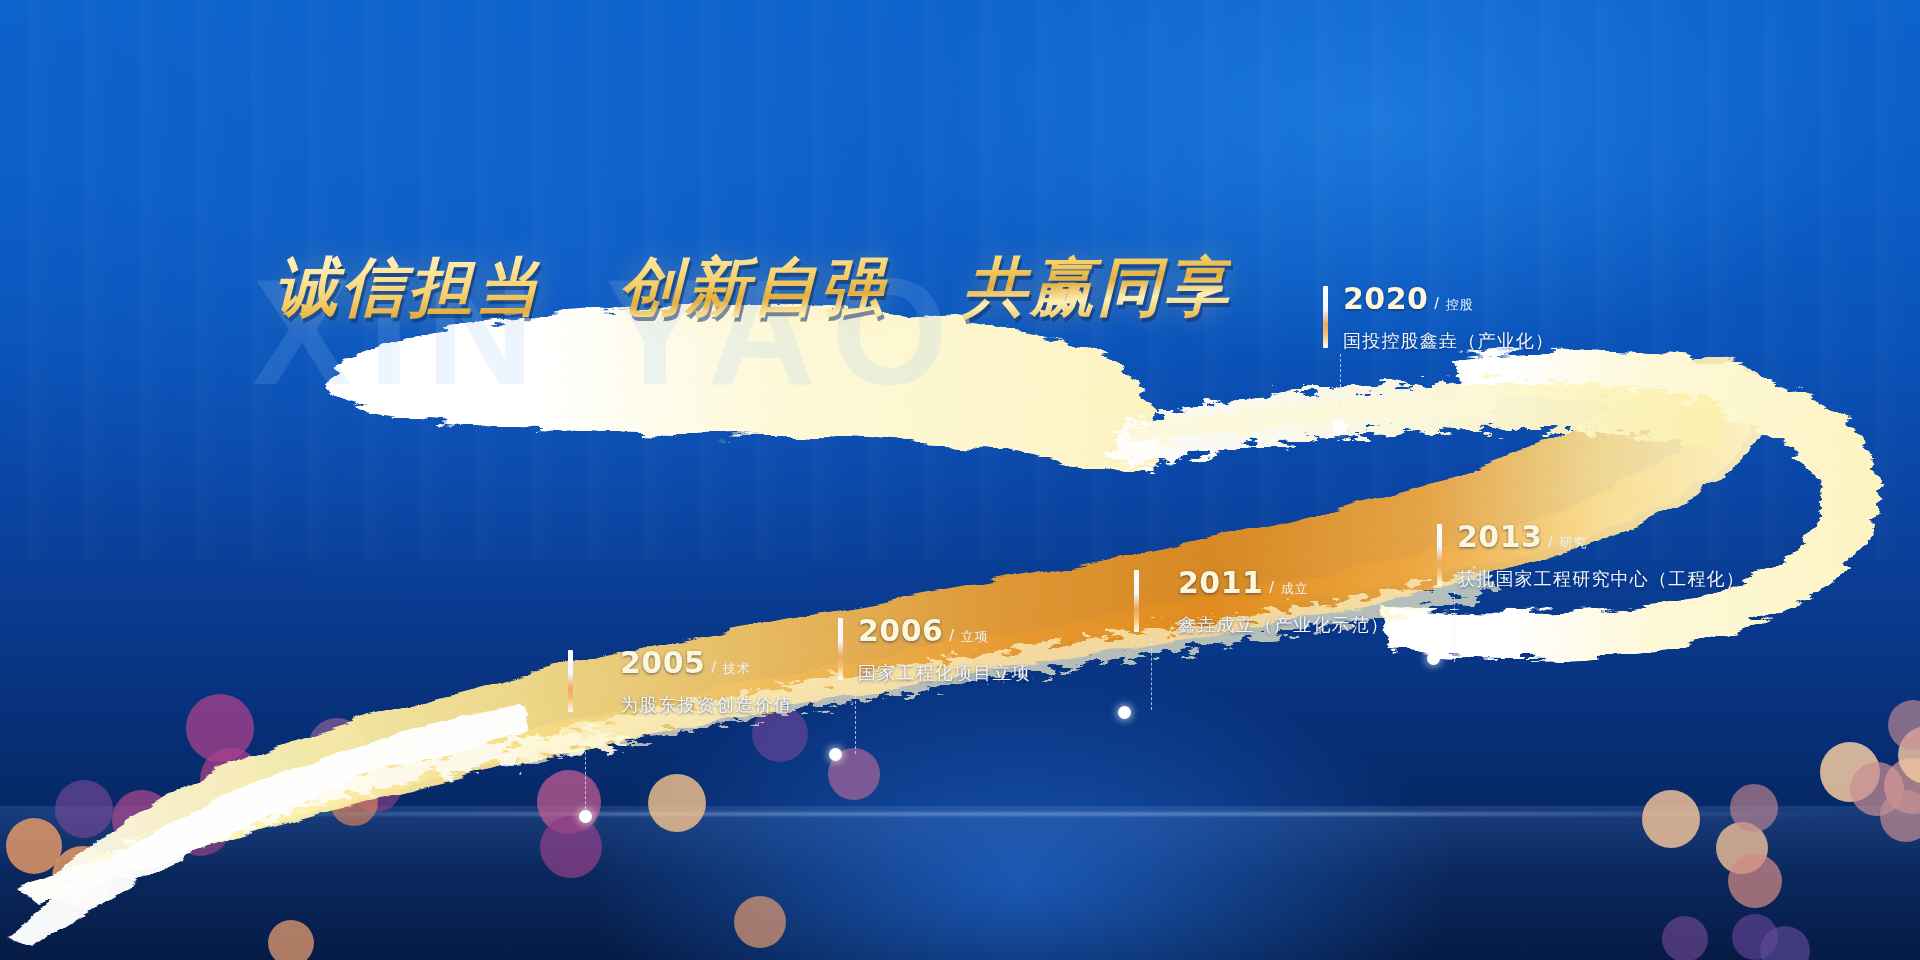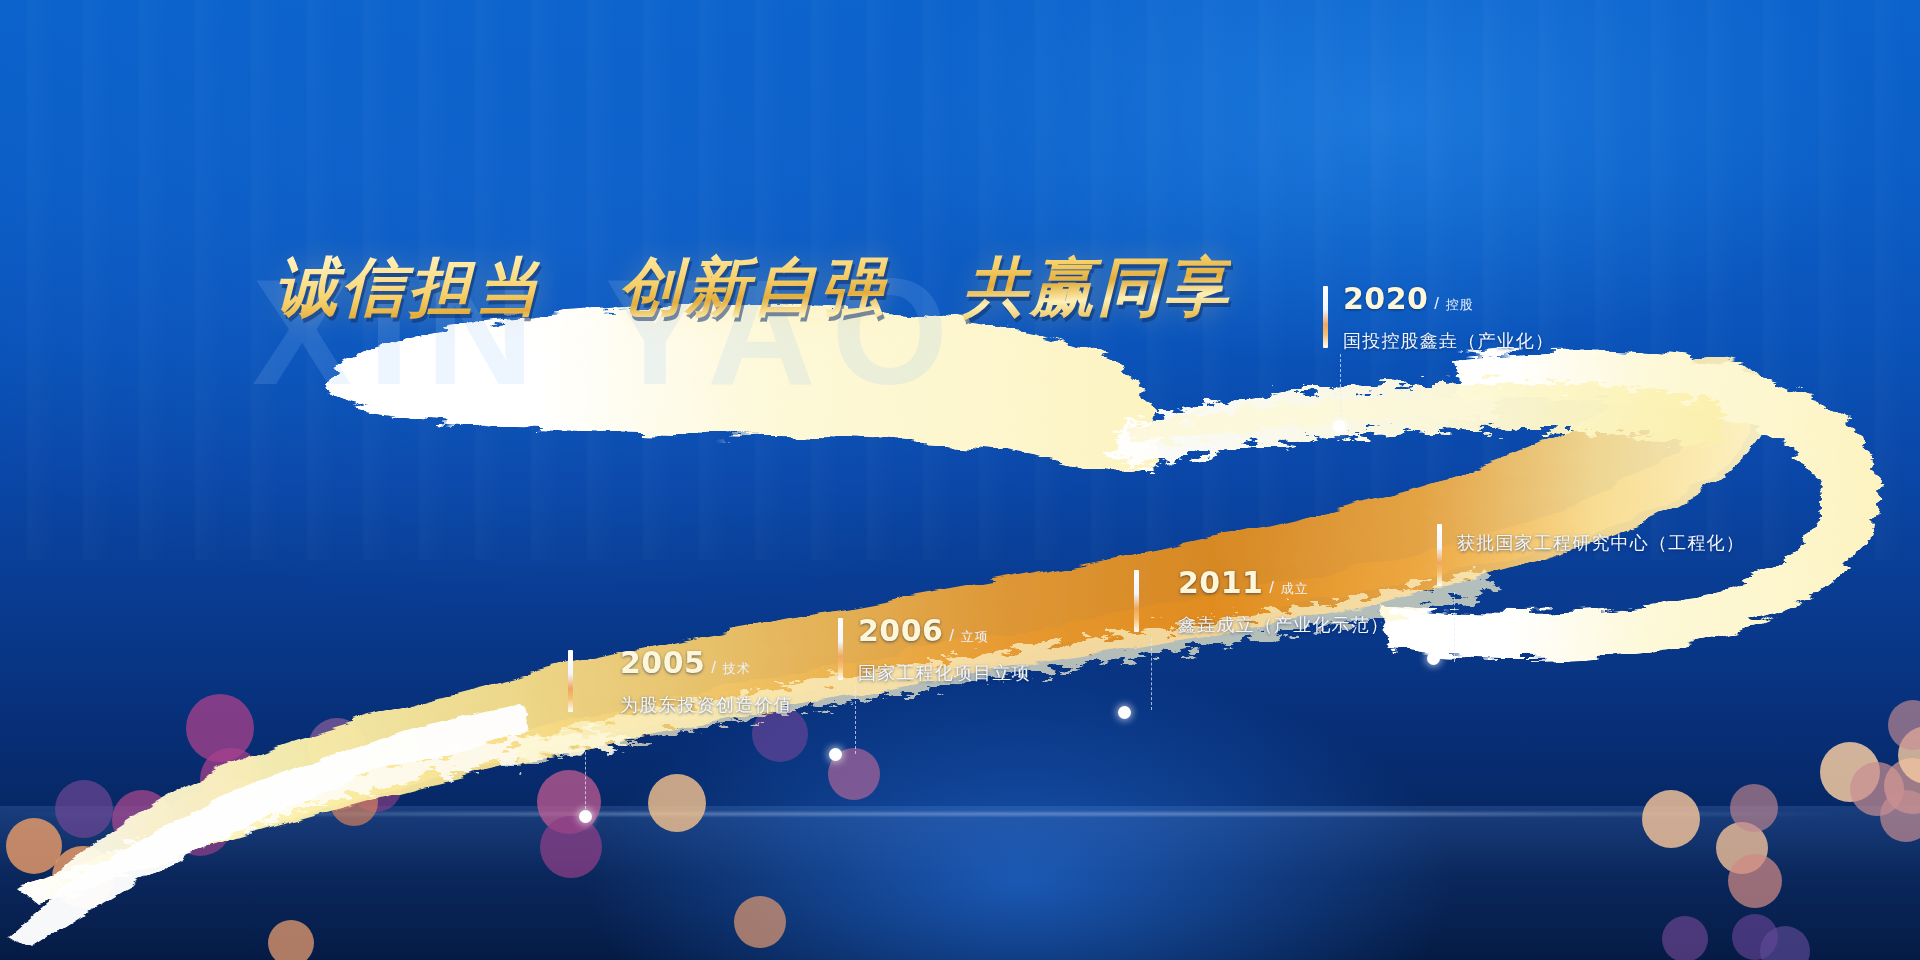--- a/index.html
+++ b/index.html
@@ -302,20 +302,21 @@
       <div class="ms-dot" style="left: 829px; top: 748px;"></div>
       <div class="milestone" style="left: 1134px; top: 568px; padding-left: 24px;">
         <div class="ms-bar"></div>
         <div class="ms-head"><span class="ms-year">2011</span><span class="ms-slash"> / </span><span class="ms-tag">成立</span></div>
         <div class="ms-desc">鑫垚成立（产业化示范）</div>
       </div>
       <div class="ms-lead" style="left: 1151px; top: 638px; height: 72px;"></div>
       <div class="ms-dot" style="left: 1118px; top: 706px;"></div>
       <div class="milestone" style="left: 1437px; top: 522px;">
         <div class="ms-bar"></div>
+        <div class="ms-head"><span class="ms-year">2013</span><span class="ms-slash"> / </span><span class="ms-tag">研究</span></div>
         <div class="ms-desc">获批国家工程研究中心（工程化）</div>
       </div>
       <div class="ms-lead" style="left: 1454px; top: 592px; height: 70px;"></div>
       <div class="ms-dot" style="left: 1427px; top: 652px;"></div>
       <div class="milestone" style="left: 1323px; top: 284px;">
         <div class="ms-bar"></div>
         <div class="ms-head"><span class="ms-year">2020</span><span class="ms-slash"> / </span><span class="ms-tag">控股</span></div>
         <div class="ms-desc">国投控股鑫垚（产业化）</div>
       </div>
       <div class="ms-lead" style="left: 1340px; top: 354px; height: 68px;"></div>

